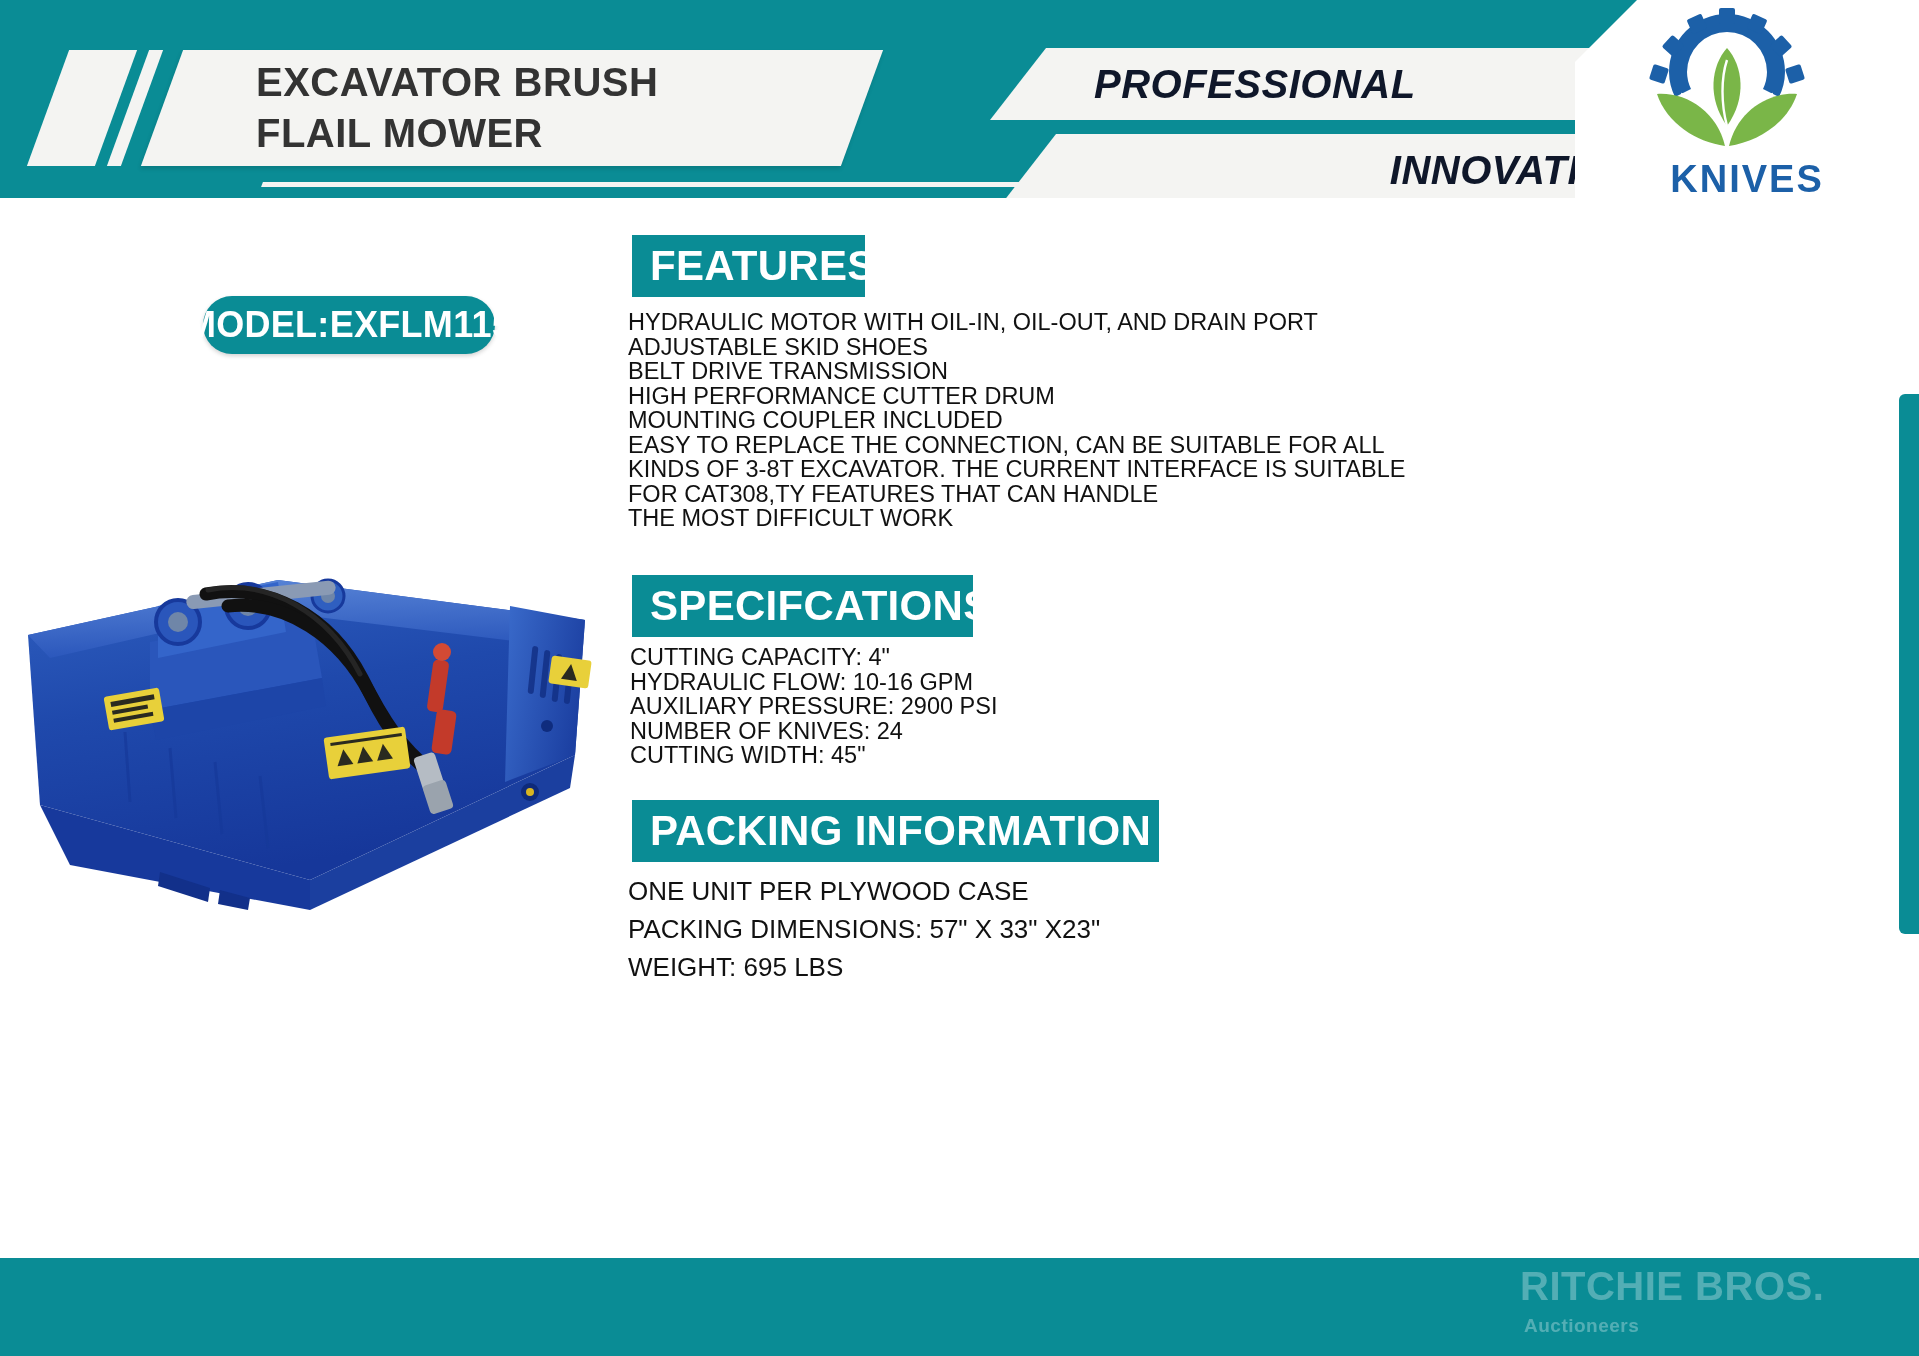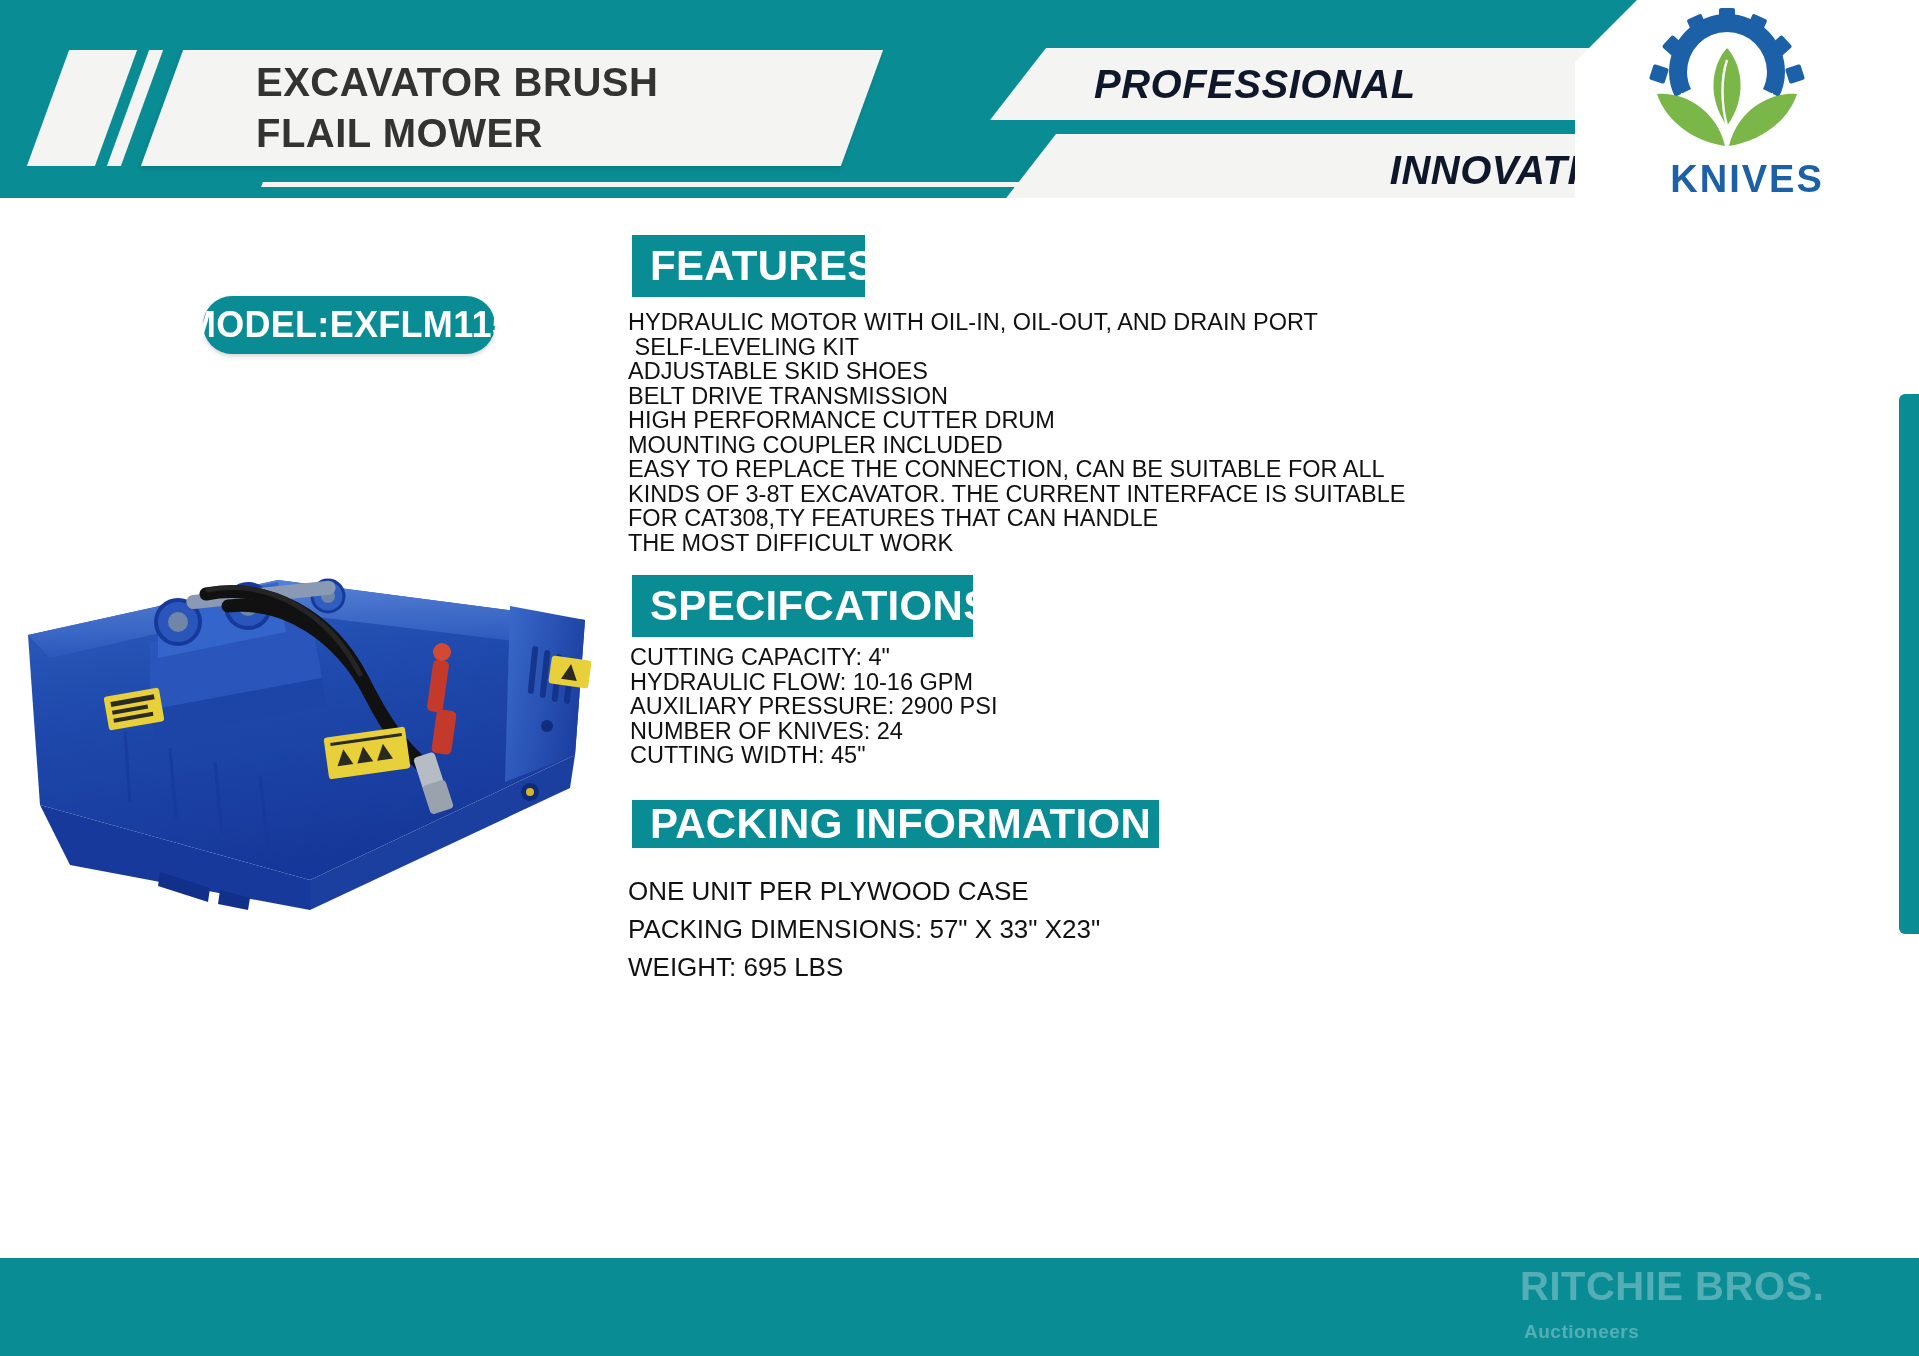--- a/index.html
+++ b/index.html
@@ -202,21 +202,21 @@
     white-space: nowrap;
     letter-spacing: 0.3px;
   }
   .head-features {
     left: 632px; top: 235px; width: 233px; height: 62px;
   }
   .head-specs {
     left: 632px; top: 575px; width: 341px; height: 62px;
   }
   .head-packing {
-    left: 632px; top: 800px; width: 527px; height: 48px;
+    left: 632px; top: 800px; width: 527px; height: 62px;
   }
 
   .body-list {
     position: absolute;
     color: #111111;
   }
   .body-line {
     font-size: 23.5px;
     line-height: 24.5px;
     white-space: pre;
@@ -267,21 +267,21 @@
     font-weight: bold;
     color: rgba(255,255,255,0.30);
     letter-spacing: 0.5px;
     white-space: nowrap;
   }
   .wm-sub {
     font-size: 19px;
     font-weight: bold;
     color: rgba(255,255,255,0.30);
     letter-spacing: 0.5px;
-    margin-top: 12px;
+    margin-top: 6px;
     margin-left: 4px;
     white-space: nowrap;
   }
 </style>
 </head>
 <body>
 
 <div id="page">
 
   <div class="header">
@@ -455,21 +455,20 @@
       <path d="M150 462 L200 478 L198 492 L148 476 Z" fill="#12308a"></path>
       <path d="M210 480 L240 488 L238 500 L208 494 Z" fill="#12308a"></path>
     </svg>
   </div>
 
   <div class="section-heading head-features">
     <span class="section-heading-text">FEATURES</span>
   </div>
   <div class="body-list features-body">
     <div class="body-line">HYDRAULIC MOTOR WITH OIL-IN, OIL-OUT, AND DRAIN PORT</div>
-    <div class="body-line"> SELF-LEVELING KIT</div>
     <div class="body-line">ADJUSTABLE SKID SHOES</div>
     <div class="body-line">BELT DRIVE TRANSMISSION</div>
     <div class="body-line">HIGH PERFORMANCE CUTTER DRUM</div>
     <div class="body-line">MOUNTING COUPLER INCLUDED</div>
     <div class="body-line">EASY TO REPLACE THE CONNECTION, CAN BE SUITABLE FOR ALL</div>
     <div class="body-line">KINDS OF 3-8T EXCAVATOR. THE CURRENT INTERFACE IS SUITABLE</div>
     <div class="body-line">FOR CAT308,TY FEATURES THAT CAN HANDLE</div>
     <div class="body-line">THE MOST DIFFICULT WORK</div>
   </div>
 

